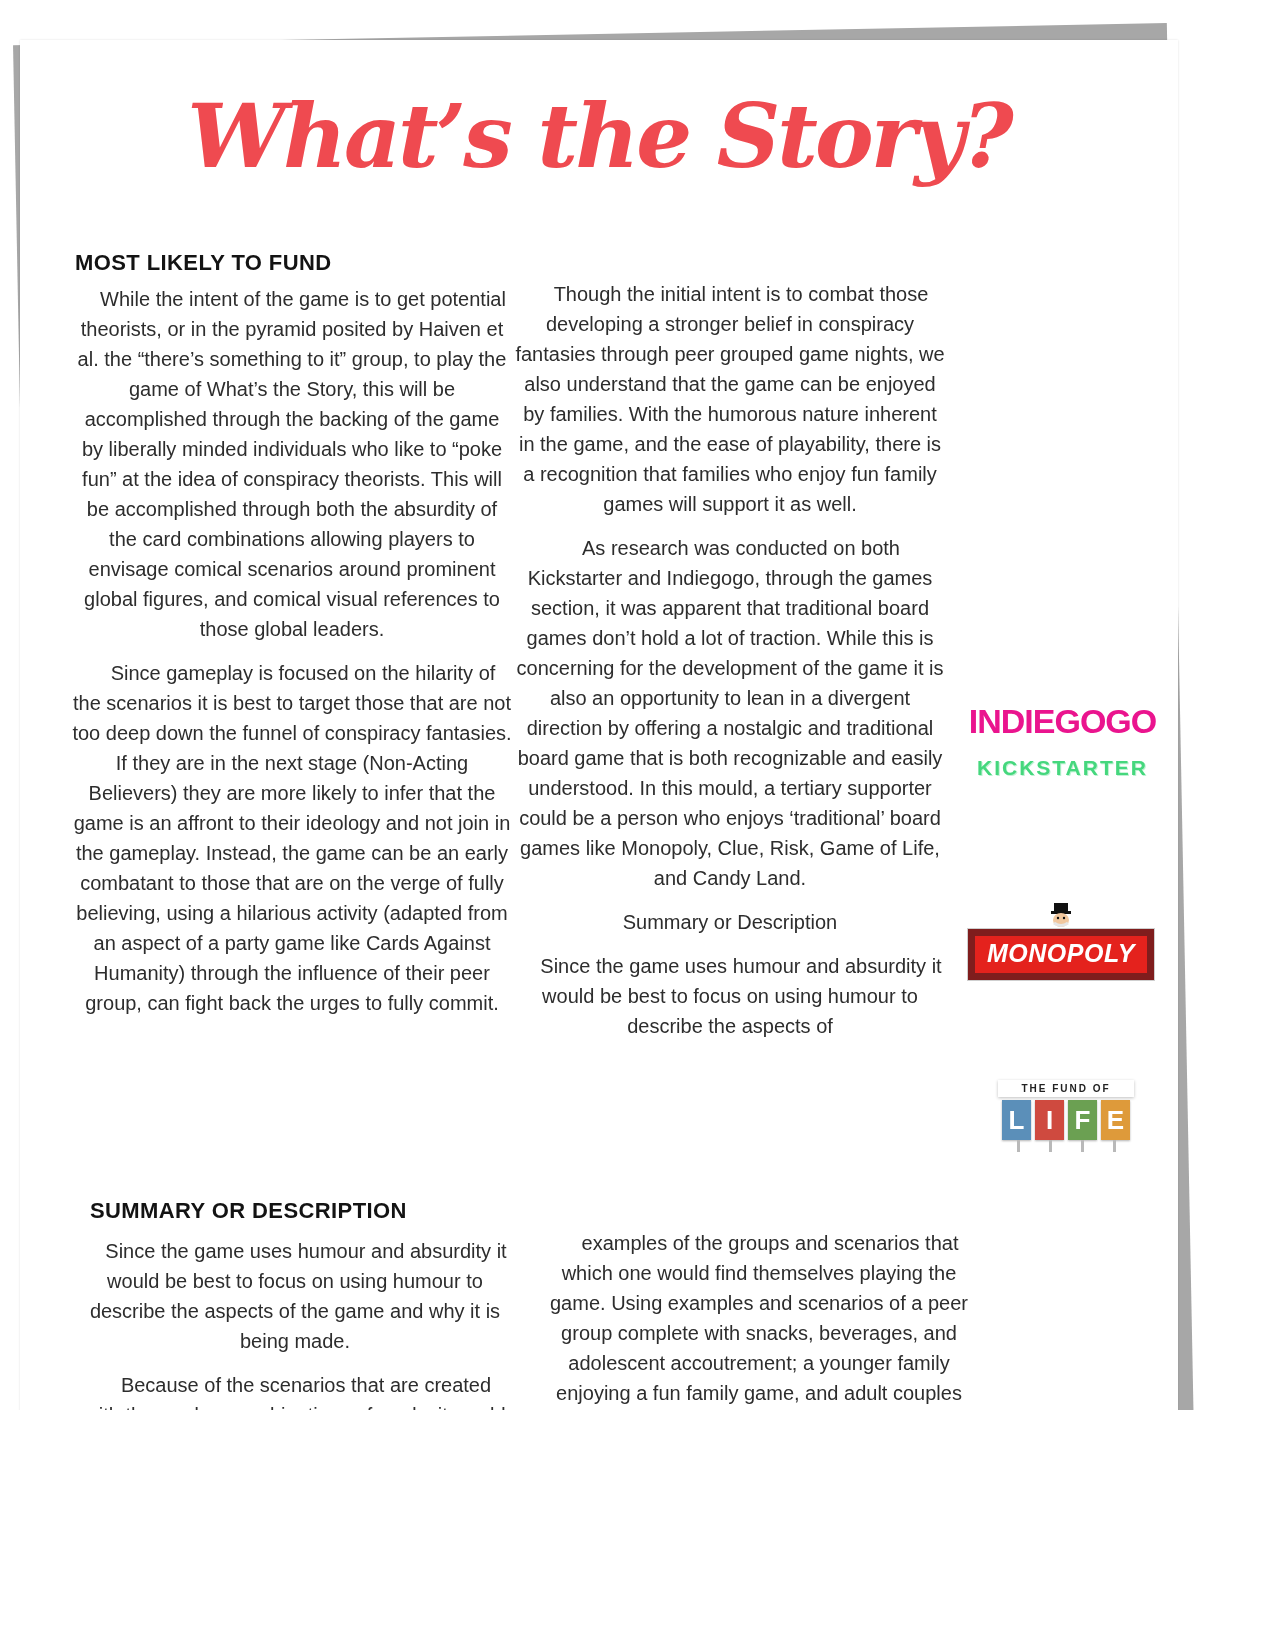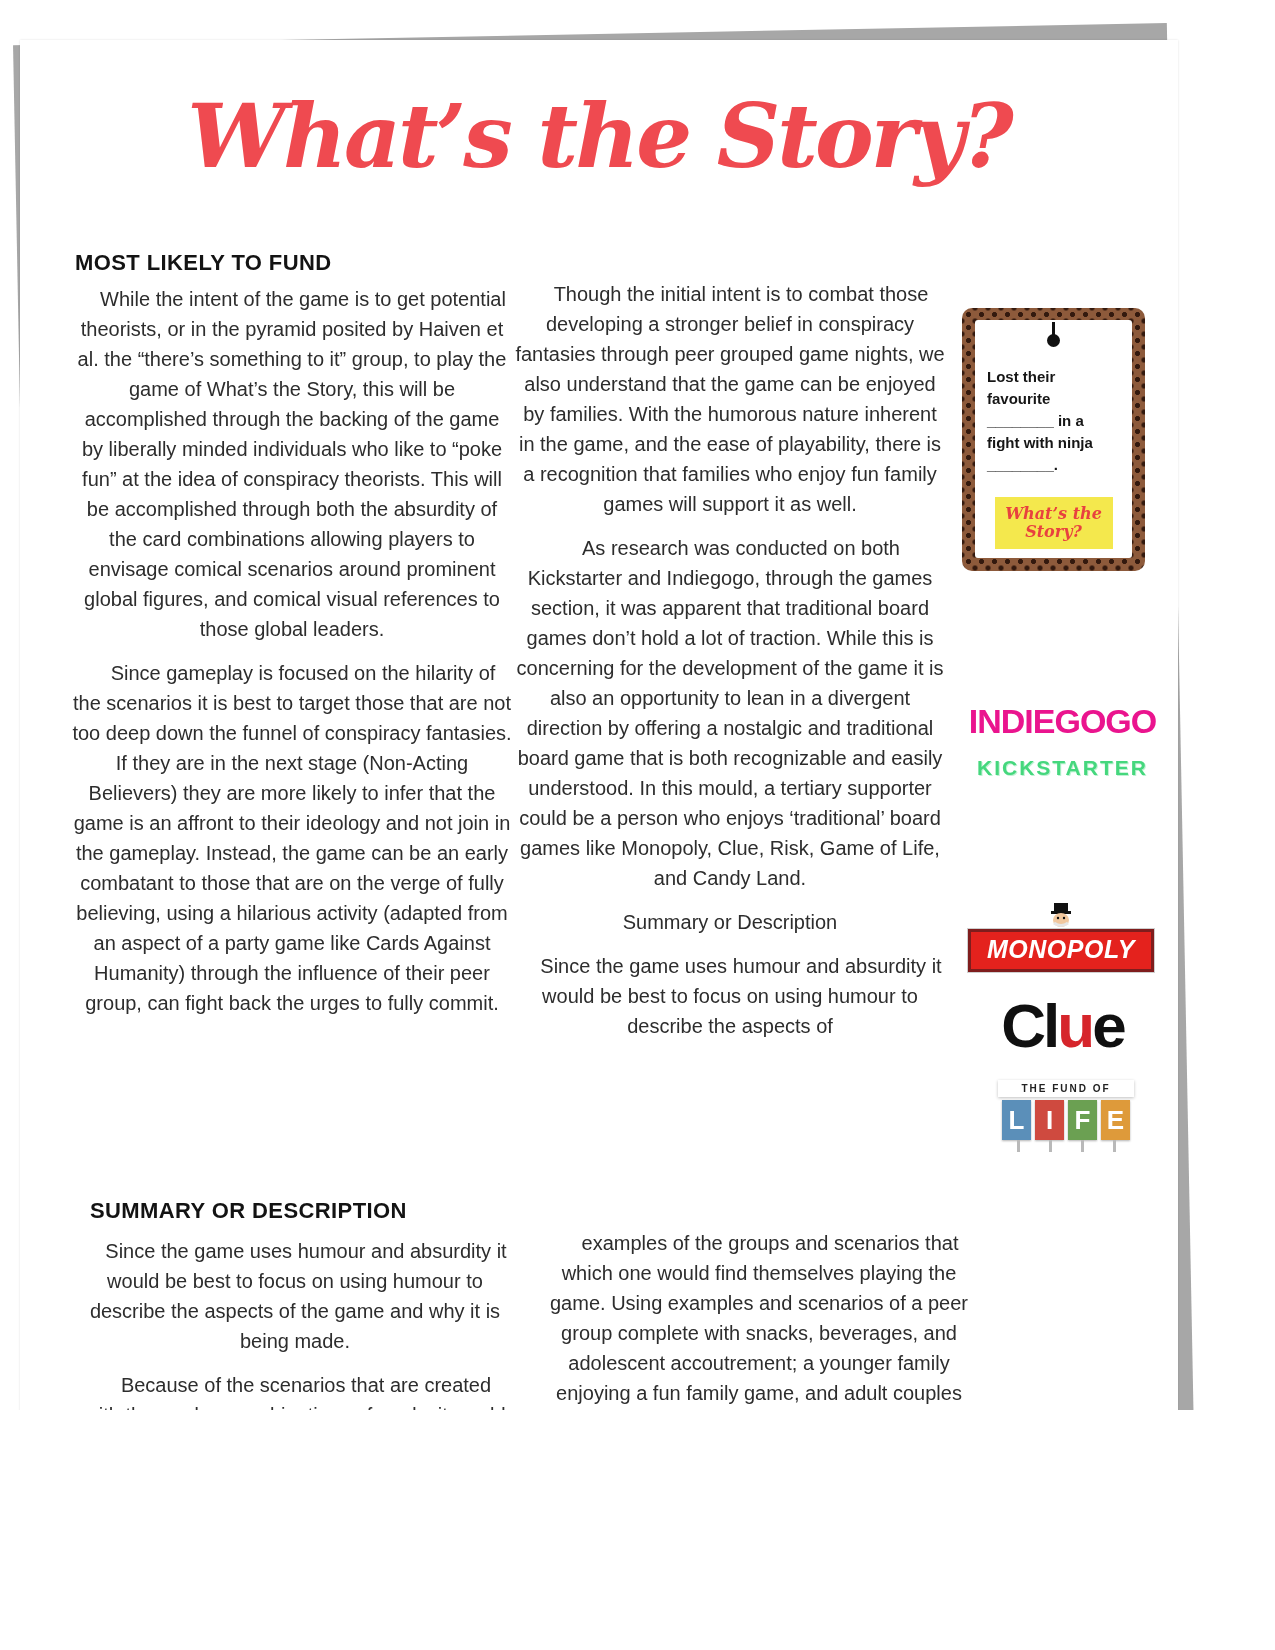--- a/index.html
+++ b/index.html
@@ -83,21 +83,21 @@
   }
   .logo-kickstarter {
     position:absolute; left:930px; top:716px; width:225px;
     text-align:center; font-size:21px; font-weight:800; letter-spacing:2px;
     color:#45d77d; text-shadow:1px 1px 0 #bdf2d2;
   }
 
   .logo-monopoly { position:absolute; left:948px; top:862px; width:186px; text-align:center; }
   .monopoly-man { display:block; margin:0 auto -3px auto; }
   .monopoly-box {
-    background:#e4221d; border:3px solid #7f1d1d; box-shadow:0 0 0 1px #cfcfcf;
+    background:#e4221d; border:7px solid #7f1d1d; box-shadow:0 0 0 1px #cfcfcf;
     color:#ffffff; font-weight:bold; font-style:italic;
     font-size:25px; letter-spacing:0.5px; padding:3px 0 5px 0;
   }
 
   .logo-clue {
     position:absolute; left:930px; top:950px; width:225px; text-align:center;
     font-size:62px; font-weight:900; letter-spacing:-3px; color:#101010;
     font-family:"Liberation Sans", sans-serif;
   }
   .logo-clue .clue-u { color:#d6252b; }
@@ -149,55 +149,37 @@
 
     <div class="col col-s1">
       <p>Since the game uses humour and absurdity it would be best to focus on using humour to describe the aspects of the game and why it is being made.</p>
       <p>Because of the scenarios that are created with the random combinations of cards, it would be self-effacing and advantageous to provide different</p>
     </div>
 
     <div class="col col-s2">
       <p>examples of the groups and scenarios that which one would find themselves playing the game. Using examples and scenarios of a peer group complete with snacks, beverages, and adolescent accoutrement; a younger family enjoying a fun family game, and adult couples enjoying a game night with other board games (those</p>
     </div>
 
-    <div class="game-card">
-      <div class="card-inner">
-        <div class="pin-stem"></div>
-        <div class="pin-head"></div>
-        <div class="card-text">
-          <div>Lost their</div>
-          <div>favourite</div>
-          <div class="blank-line">________ in a</div>
-          <div>fight with ninja</div>
-          <div class="blank-line">________.</div>
-        </div>
-        <div class="card-label">
-          <span>What’s the</span>
-          <span>Story?</span>
-        </div>
-      </div>
-    </div>
 
     <div class="logo-indiegogo">INDIEGOGO</div>
 
     <div class="logo-kickstarter">KICKSTARTER</div>
 
     <div class="logo-monopoly">
       <svg class="monopoly-man" width="46" height="30" viewBox="0 0 46 30">
         <rect x="16" y="1" width="14" height="9" fill="#111"></rect>
         <rect x="13" y="9" width="20" height="3" fill="#111"></rect>
         <ellipse cx="23" cy="18" rx="8" ry="7" fill="#f1c79e"></ellipse>
         <path d="M16 21 q7 5 14 0" stroke="#e6e6e6" stroke-width="3" fill="none"></path>
         <circle cx="20" cy="16" r="1.2" fill="#111"></circle>
         <circle cx="26" cy="16" r="1.2" fill="#111"></circle>
       </svg>
       <div class="monopoly-box">MONOPOLY</div>
     </div>
 
-    <div class="logo-clue"><span>Cl</span><span class="clue-u">u</span><span>e</span></div>
 
     <div class="logo-life">
       <div class="life-banner">THE FUND OF</div>
       <div class="life-tiles">
         <div class="life-tile t0">L</div>
         <div class="life-tile t1">I</div>
         <div class="life-tile t2">F</div>
         <div class="life-tile t3">E</div>
       </div>
       <div class="life-sticks">

